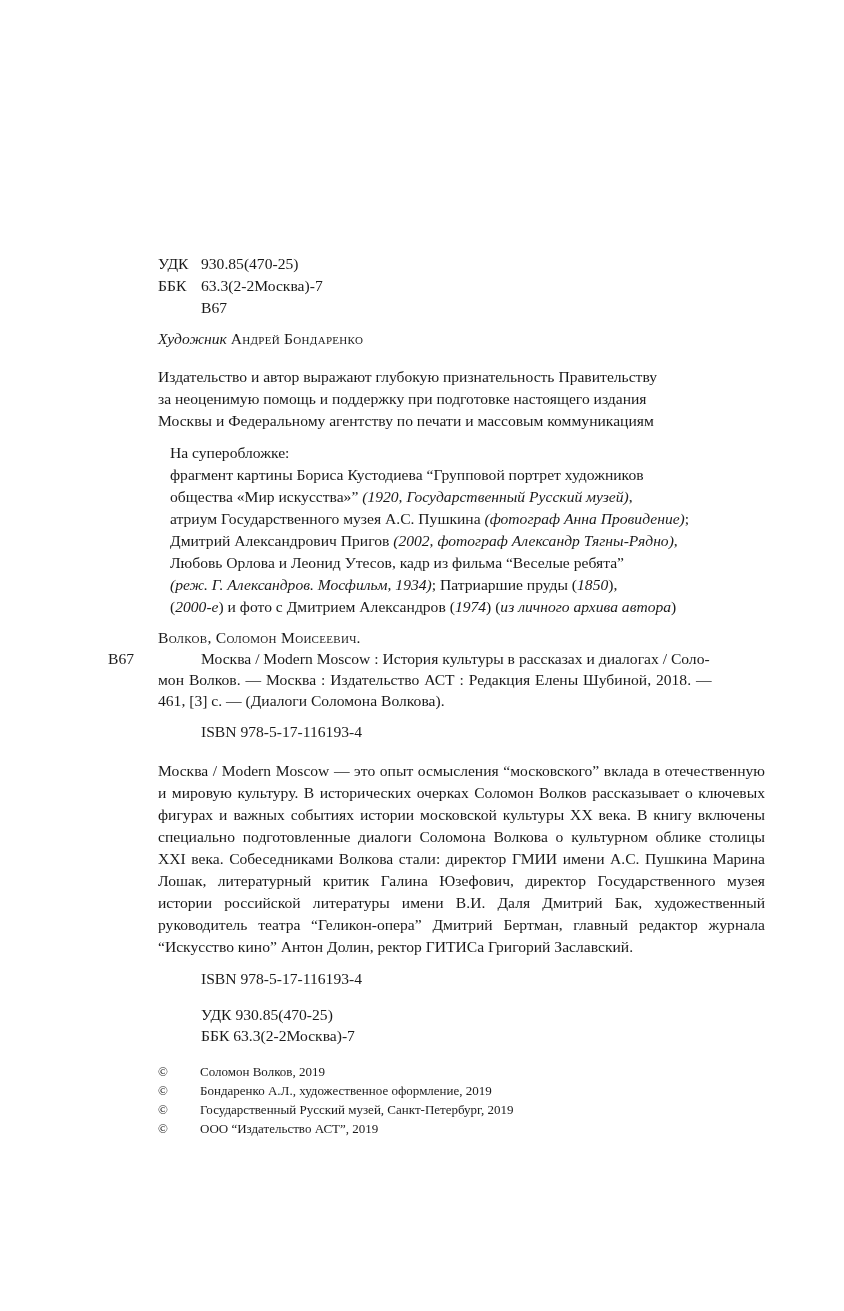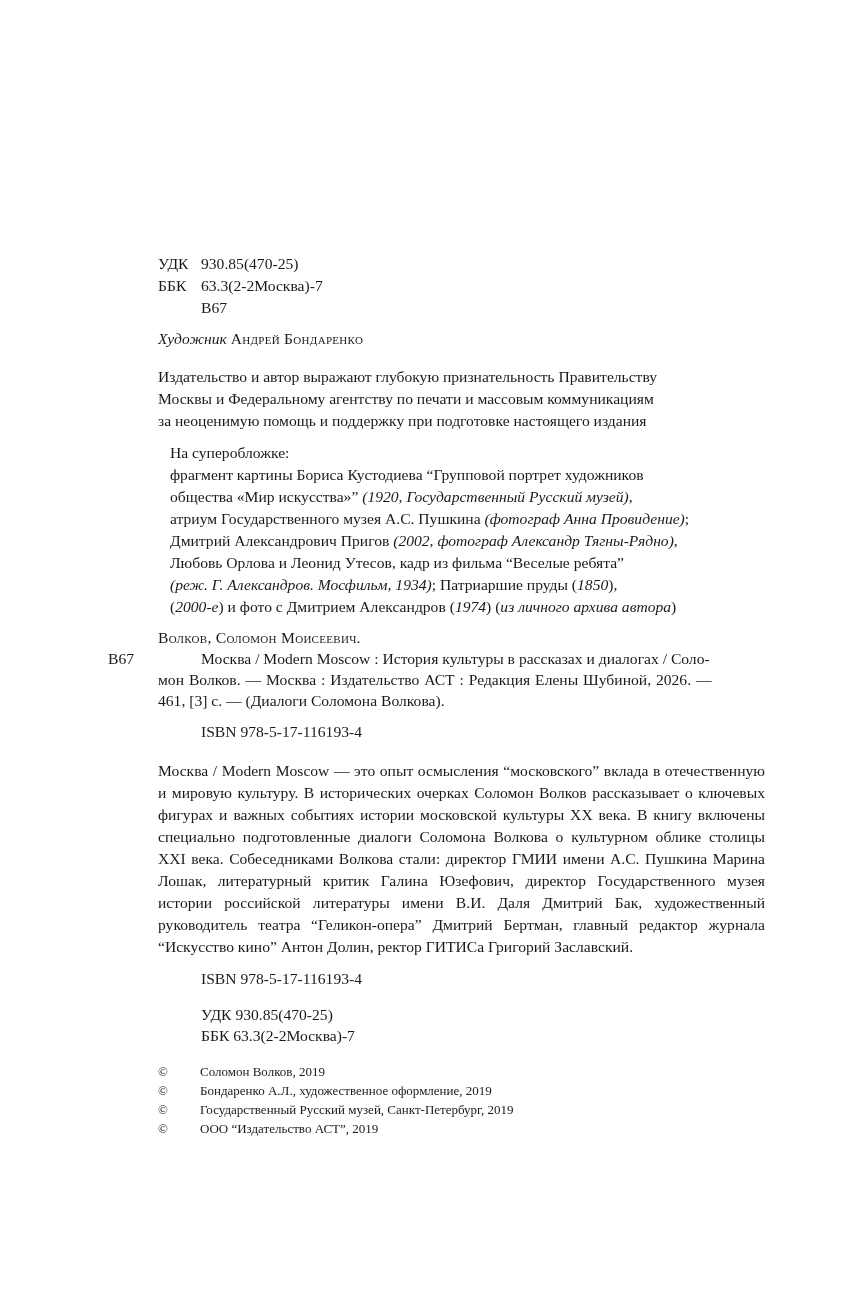--- a/index.html
+++ b/index.html
@@ -26,41 +26,41 @@
     <div><span class="lbl"></span><span>В67</span></div>
   </div>
 
   <div class="abs t" style="left:158px; top:328px;">
     <span class="it">Художник</span>
     <span class="sc">Андрей Бондаренко</span>
   </div>
 
   <div class="abs t" style="left:158px; top:366px;">
     <div>Издательство и автор выражают глубокую признательность Правительству</div>
+    <div>за неоценимую помощь и поддержку при подготовке настоящего издания</div>
     <div>Москвы и Федеральному агентству по печати и массовым коммуникациям</div>
-    <div>за неоценимую помощь и поддержку при подготовке настоящего издания</div>
   </div>
 
   <div class="abs t" style="left:158px; top:442px;margin-left:12px;">
     <div>На суперобложке:</div>
     <div id="cover-lines">
         <div><span>фрагмент картины Бориса Кустодиева “Групповой портрет художников</span></div>
         <div><span>общества «Мир искусства»” </span><span class="it">(1920, Государственный Русский музей)</span><span>,</span></div>
         <div><span>атриум Государственного музея А.С. Пушкина </span><span class="it">(фотограф Анна Провидение)</span><span>;</span></div>
         <div><span>Дмитрий Александрович Пригов </span><span class="it">(2002, фотограф Александр Тягны-Рядно)</span><span>,</span></div>
         <div><span>Любовь Орлова и Леонид Утесов, кадр из фильма “Веселые ребята”</span></div>
         <div><span class="it">(реж. Г. Александров. Мосфильм, 1934)</span><span>; Патриаршие пруды (</span><span class="it">1850</span><span>),</span></div>
         <div><span>(</span><span class="it">2000-е</span><span>) и фото с Дмитрием Александров (</span><span class="it">1974</span><span>) (</span><span class="it">из личного архива автора</span><span>)</span></div>
       </div>
   </div>
 
   <div class="abs t sc" style="left:158px; top:627px;">Волков, Соломон Моисеевич.</div>
   <div class="abs t" style="left:108px; top:648px;">В67</div>
   <div class="abs t" style="left:201px; top:648px;text-align:right;">Москва / Modern Moscow : История культуры в рассказах и диалогах / Соло-</div>
-  <div class="abs t" style="left:158px; top:669px; word-spacing:1px;">мон Волков. — Москва : Издательство АСТ : Редакция Елены Шубиной, 2026. —</div>
+  <div class="abs t" style="left:158px; top:669px; word-spacing:1px;">мон Волков. — Москва : Издательство АСТ : Редакция Елены Шубиной, 2018. —</div>
   <div class="abs t" style="left:158px; top:690px;">461, [3] с. — (Диалоги Соломона Волкова).</div>
   <div class="abs t" style="left:201px; top:721px;">ISBN 978-5-17-116193-4</div>
 
   <div class="abs t just" style="left:158px; top:760px; hyphens:auto;" lang="ru">Москва / Modern Moscow — это опыт осмысления “московского” вклада в отечественную и мировую культуру. В исторических очерках Соломон Волков рассказывает о ключевых фигурах и важных событиях истории московской культуры XX века. В книгу включены специально подготовленные диалоги Соломона Волкова о культурном облике столицы XXI века. Собеседниками Волкова стали: директор ГМИИ имени А.С. Пушкина Марина Лошак, литературный критик Галина Юзефович, директор Государственного музея истории российской литературы имени В.И. Даля Дмитрий Бак, художественный руководитель театра “Геликон-опера” Дмитрий Бертман, главный редактор журнала “Искусство кино” Антон Долин, ректор ГИТИСа Григорий Заславский.</div>
 
   <div class="abs t" style="left:201px; top:968px;">ISBN 978-5-17-116193-4</div>
   <div class="abs t" style="left:201px; top:1004px;">УДК 930.85(470-25)</div>
   <div class="abs t" style="left:201px; top:1025px;">ББК 63.3(2-2Москва)-7</div>
 
   <div class="abs t sm" style="left:158px; top:1062px;">

